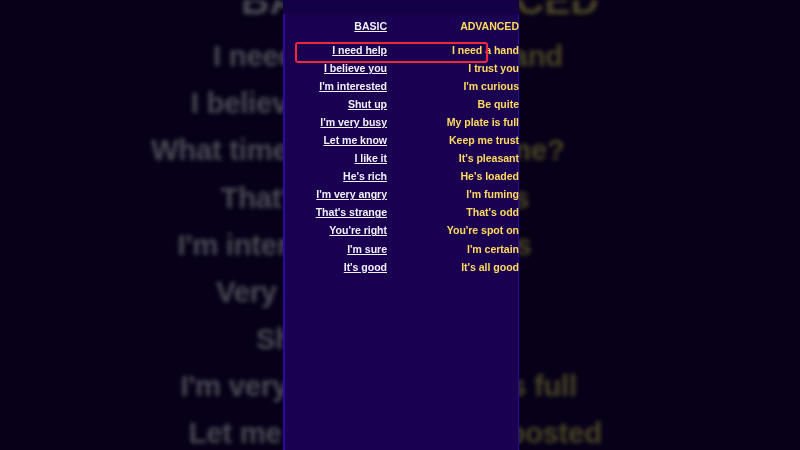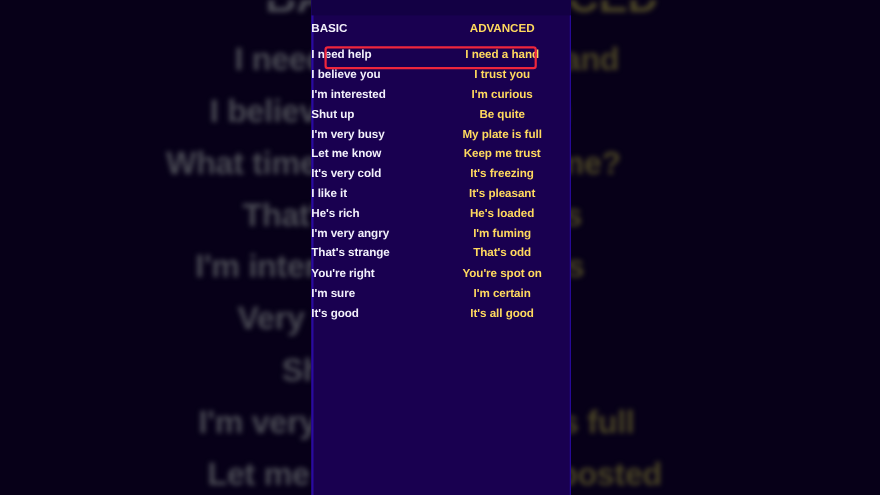--- a/index.html
+++ b/index.html
@@ -90,27 +90,29 @@
     height: 18.05px;
     position: relative;
     z-index: 2;
   }
   .head-row {
     height: 26px;
     margin-bottom: 2px;
   }
   .col-basic {
     flex: 0 0 104px;
+    text-align: right;
     padding-right: 6px;
     white-space: nowrap;
     overflow: hidden;
+    text-decoration: underline;
   }
   .col-adv {
     flex: 1 1 auto;
-    text-align: center;
+    text-align: right;
     white-space: nowrap;
     overflow: hidden;
     padding-left: 1px;
   }
 
   .head-row .col-basic {
     color: #e8e6f5;
     font-size: 15.5px;
     font-weight: bold;
     letter-spacing: 0.2px;
@@ -226,24 +228,20 @@
           </div>
           <div class="row">
             <div class="col-basic">I'm very busy</div>
             <div class="col-adv">My plate is full</div>
           </div>
           <div class="row">
             <div class="col-basic">Let me know</div>
             <div class="col-adv">Keep me trust</div>
           </div>
           <div class="row">
-            <div class="col-basic">It's very cold</div>
-            <div class="col-adv">It's freezing</div>
-          </div>
-          <div class="row">
             <div class="col-basic">I like it</div>
             <div class="col-adv">It's pleasant</div>
           </div>
           <div class="row">
             <div class="col-basic">He's rich</div>
             <div class="col-adv">He's loaded</div>
           </div>
           <div class="row">
             <div class="col-basic">I'm very angry</div>
             <div class="col-adv">I'm fuming</div>

